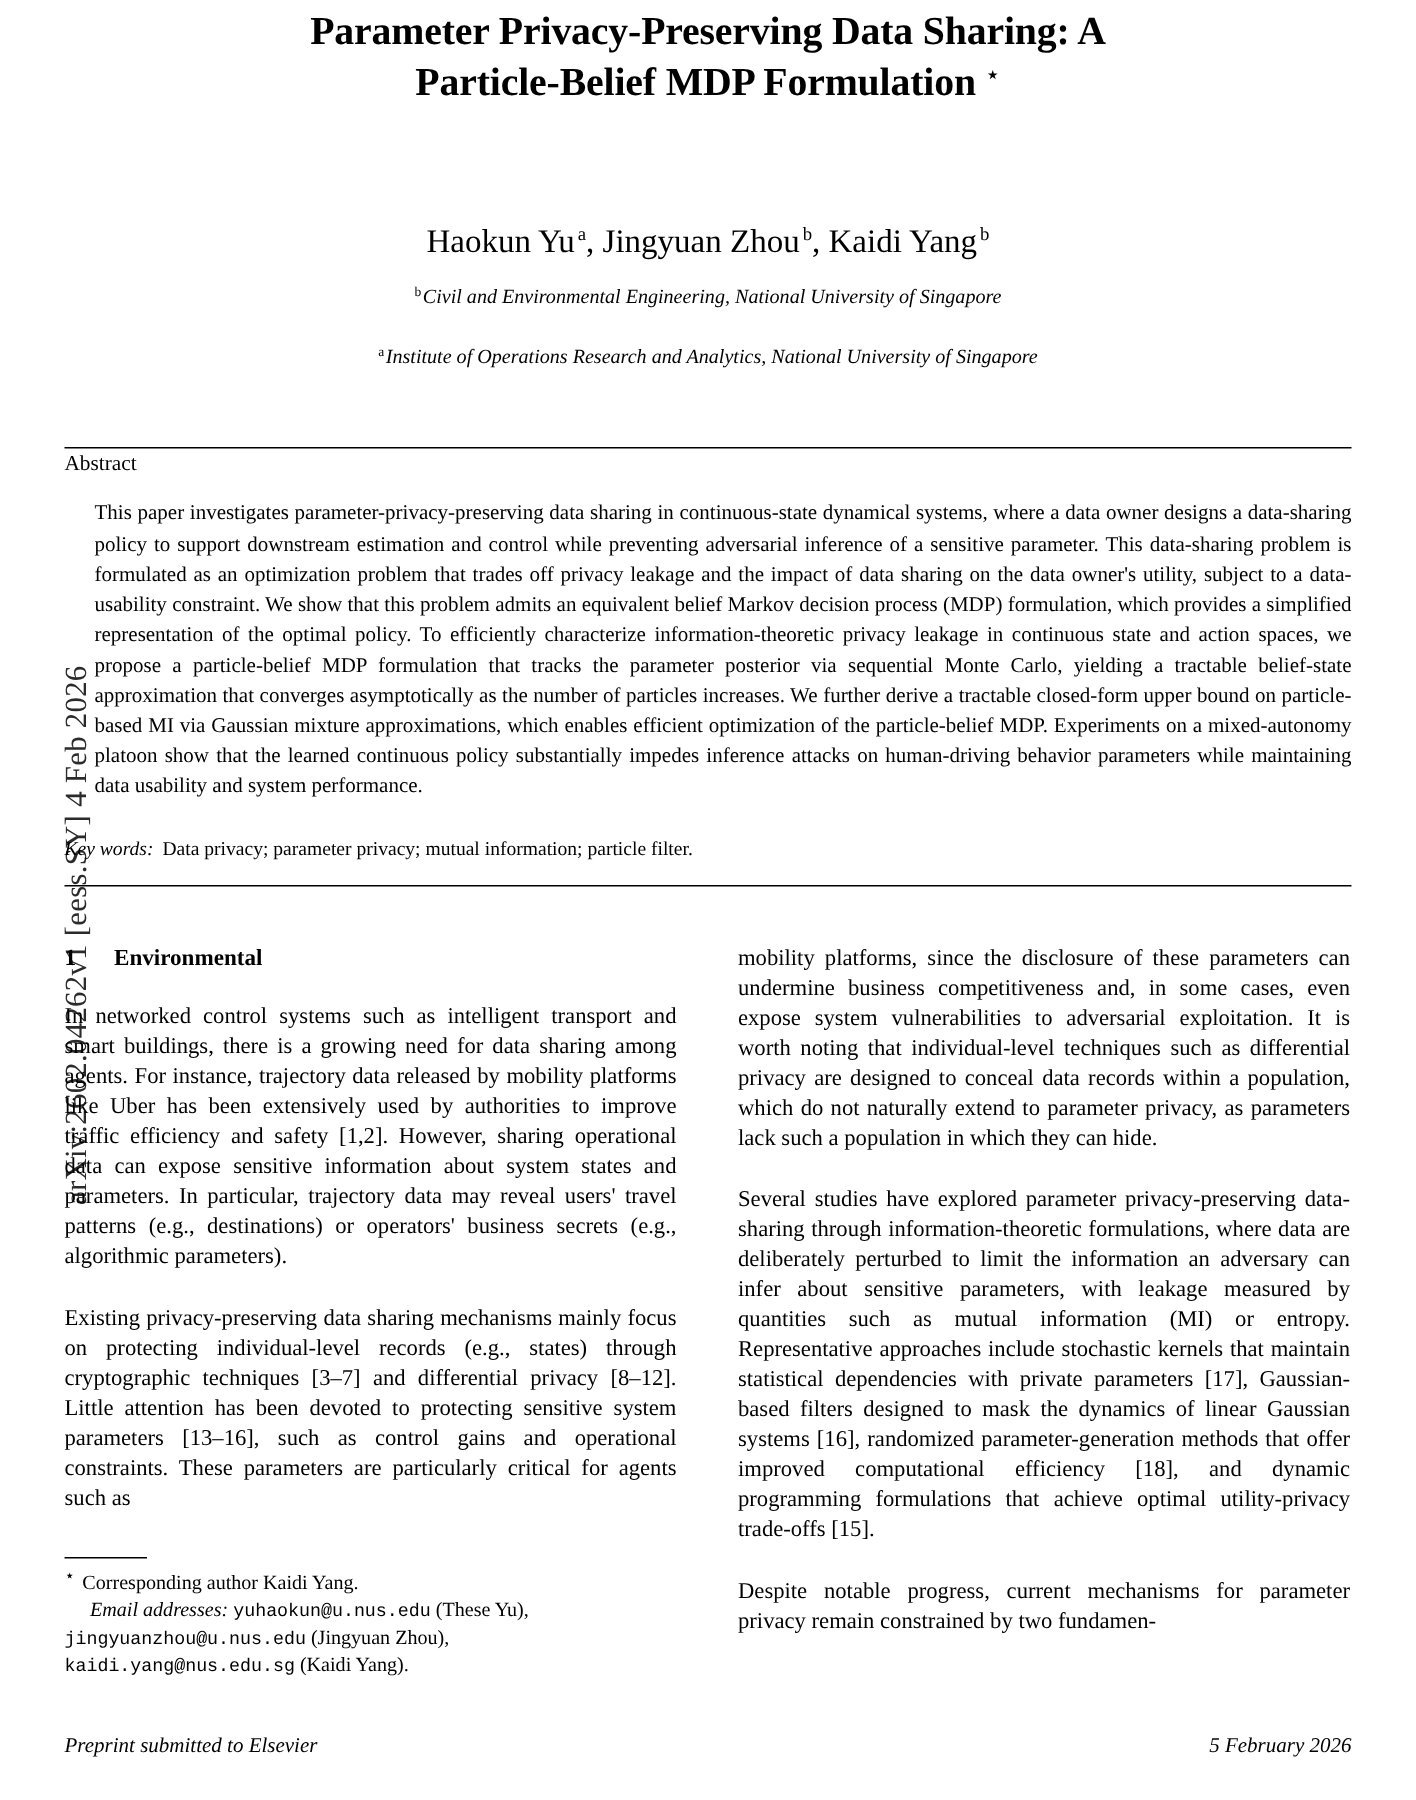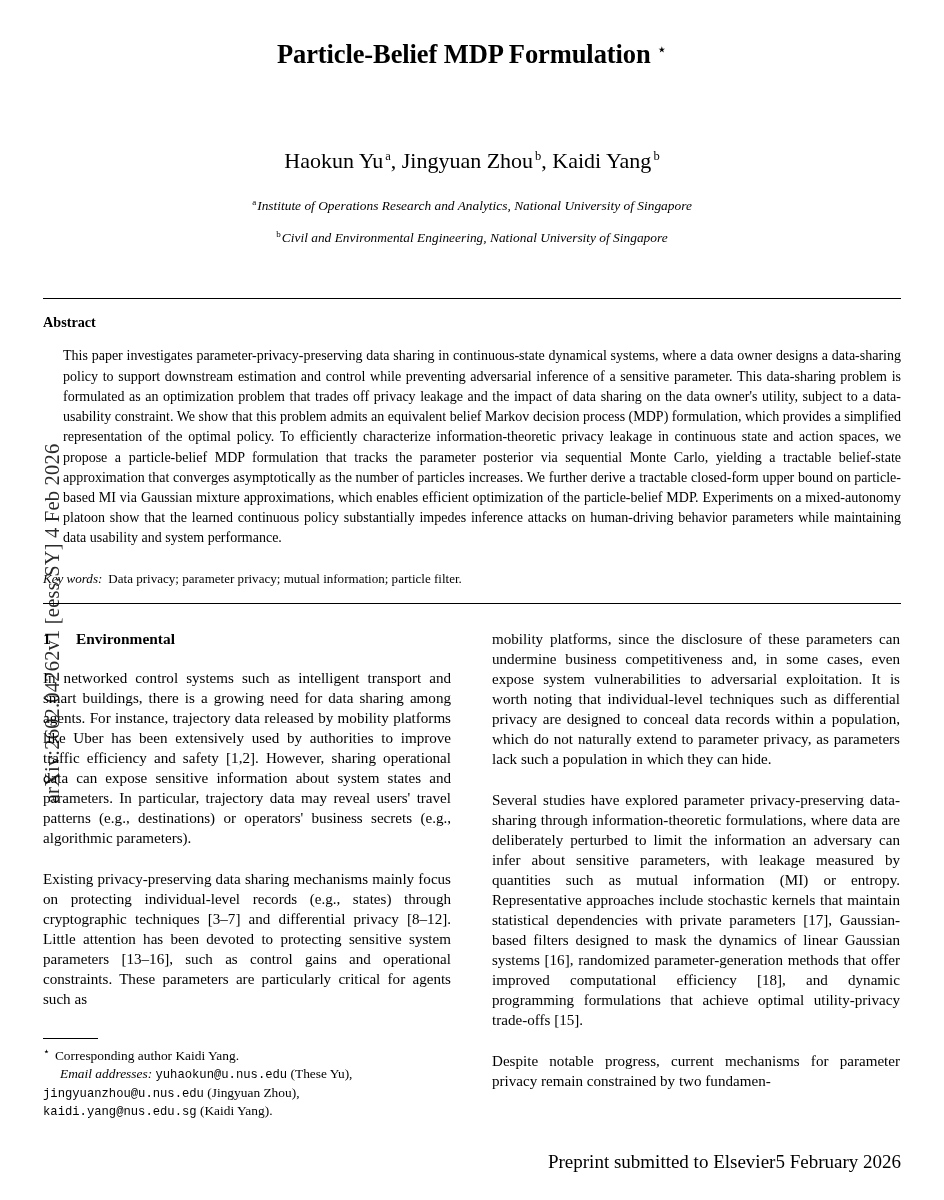--- a/index.html
+++ b/index.html
@@ -90,22 +90,22 @@
     border: 0;
     border-top: 1.1px solid #000;
     margin: 0;
     width: 100%;
   }
   .rule-top { margin-top: 52px; }
   .rule-bottom { margin-top: 16px; }
 
   .abstract-head {
     font-size: 14.2px;
-    font-weight: bold;
-    margin-top: 15px;
+    font-weight: normal;
+    margin-top: 2px;
   }
   .abstract-body {
     font-size: 14px;
     line-height: 1.445;
     text-align: justify;
     text-justify: inter-word;
     margin-top: 15px;
     hyphens: none;
     margin-left: 20px;
   }
@@ -182,45 +182,46 @@
     font-size: 12.2px;
   }
 
   
   .footer {
     position: absolute;
     left: 43px;
     right: 43px;
     bottom: 27px;
     display: flex;
-    justify-content: flex-end;
-    font-size: 19px;
+    justify-content: space-between;
+    font-size: 14px;
+    font-style: italic;
   }
 </style>
 </head>
 <body>
 
 <div class="arxiv-stamp">arXiv:2602.04262v1  [eess.SY]  4 Feb 2026</div>
 
 <div class="page">
 
   <h1 class="title">
-    <br>
+    <span>Parameter Privacy-Preserving Data Sharing: A</span><br>
     <span>Particle-Belief MDP Formulation</span><span class="star">⋆</span>
   </h1>
 
   <div class="authors">
     <span>Haokun Yu</span><sup>a</sup><span>, </span><span>Jingyuan Zhou</span><sup>b</sup><span>, </span><span>Kaidi Yang</span><sup>b</sup>
   </div>
 
+  <div class="affil second">
+    <sup>b</sup><span>Civil and Environmental Engineering, National University of Singapore</span>
+  </div>
   <div class="affil">
     <sup>a</sup><span>Institute of Operations Research and Analytics, National University of Singapore</span>
-  </div>
-  <div class="affil second">
-    <sup>b</sup><span>Civil and Environmental Engineering, National University of Singapore</span>
   </div>
 
   <hr class="rule rule-top">
 
   <div class="abstract-head">Abstract</div>
   <div class="abstract-body">This paper investigates parameter-privacy-preserving data sharing in continuous-state dynamical systems, where a data owner designs a data-sharing policy to support downstream estimation and control while preventing adversarial inference of a sensitive parameter. This data-sharing problem is formulated as an optimization problem that trades off privacy leakage and the impact of data sharing on the data owner's utility, subject to a data-usability constraint. We show that this problem admits an equivalent belief Markov decision process (MDP) formulation, which provides a simplified representation of the optimal policy. To efficiently characterize information-theoretic privacy leakage in continuous state and action spaces, we propose a particle-belief MDP formulation that tracks the parameter posterior via sequential Monte Carlo, yielding a tractable belief-state approximation that converges asymptotically as the number of particles increases. We further derive a tractable closed-form upper bound on particle-based MI via Gaussian mixture approximations, which enables efficient optimization of the particle-belief MDP. Experiments on a mixed-autonomy platoon show that the learned continuous policy substantially impedes inference attacks on human-driving behavior parameters while maintaining data usability and system performance.</div>
 
   <div class="keywords">
     <i>Key words:</i><span class="kw-text">Data privacy; parameter privacy; mutual information; particle filter.</span>
   </div>

